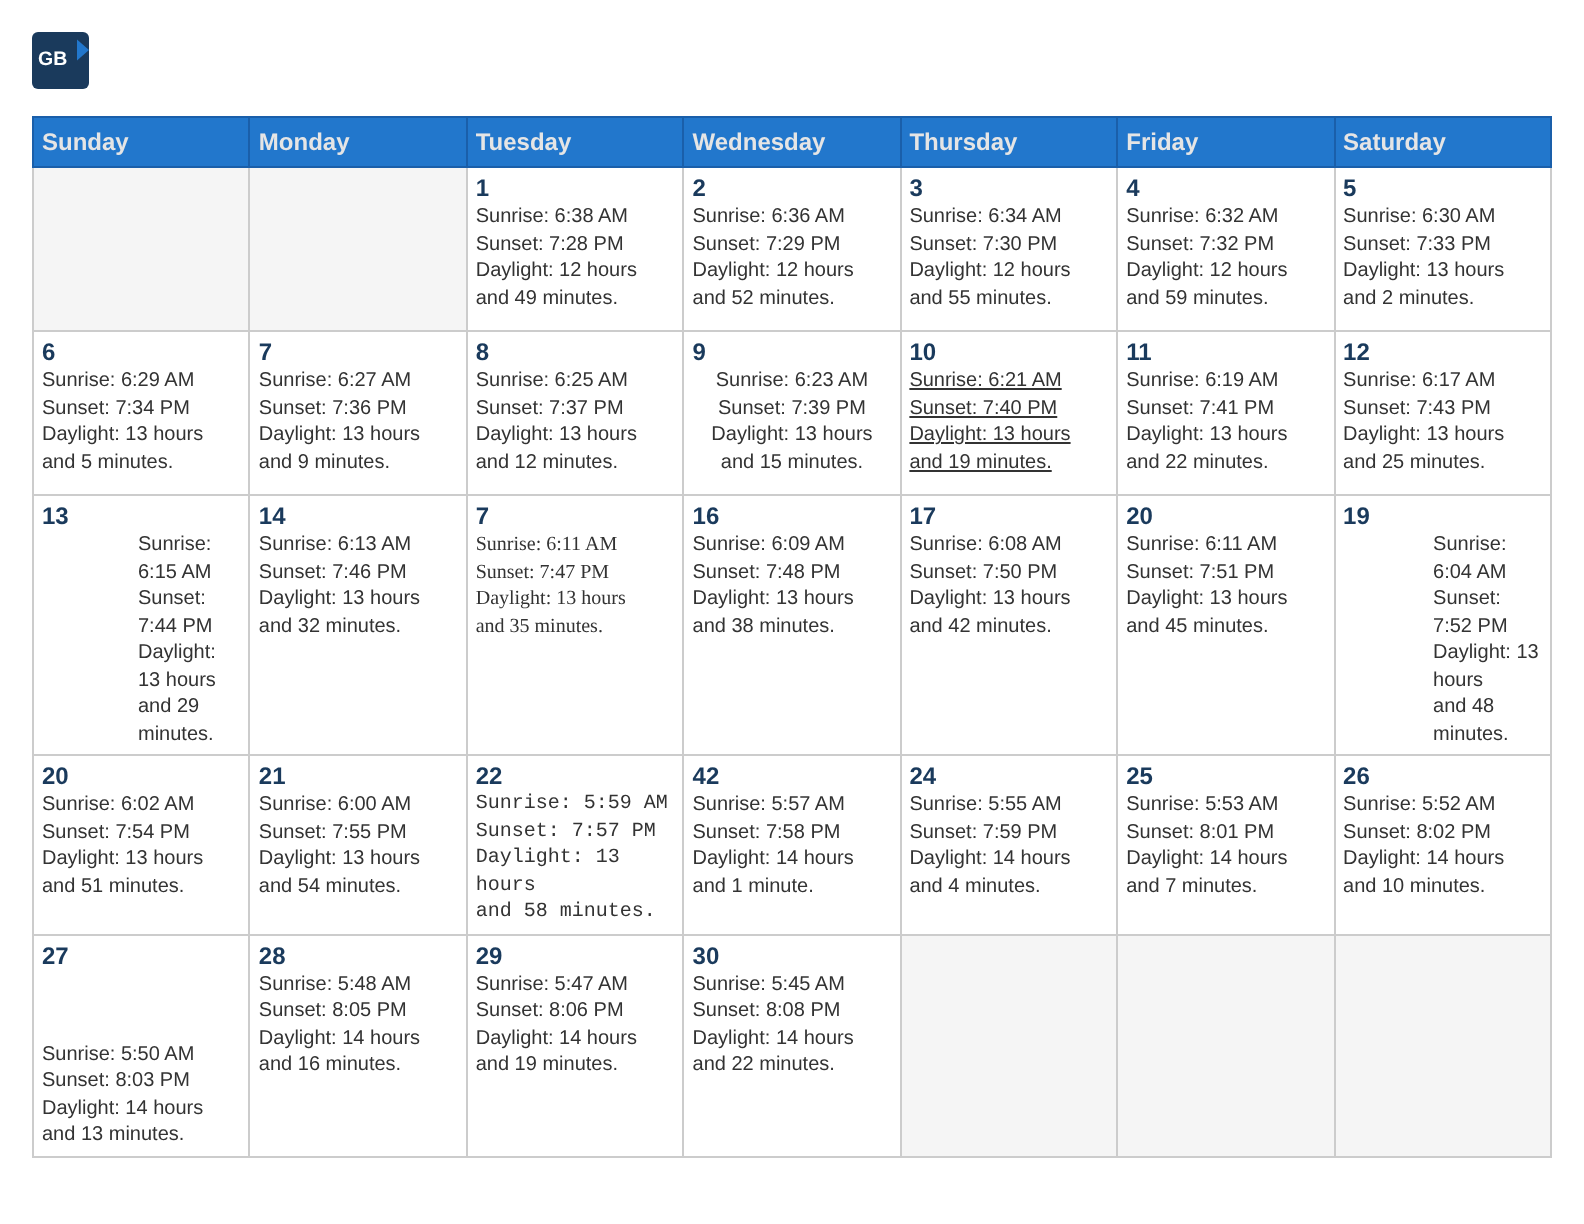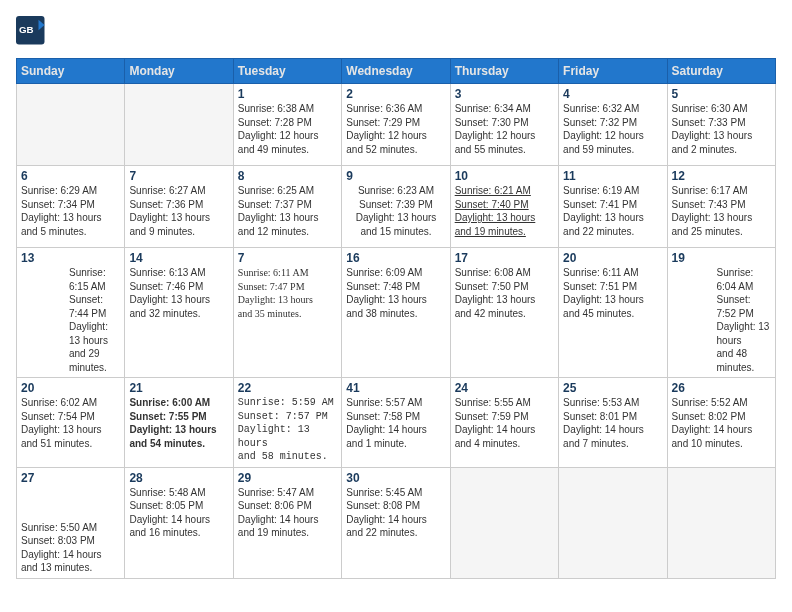--- a/index.html
+++ b/index.html
@@ -271,34 +271,34 @@
         <tr>
           <td>
             <span class="day-num">20</span>
             <div class="day-detail" style="white-space: pre-line;">Sunrise: 6:02 AM
 Sunset: 7:54 PM
 Daylight: 13 hours
 and 51 minutes.</div>
           </td>
           <td>
             <span class="day-num">21</span>
-            <div class="day-detail" style="white-space: pre-line; font-weight: bold;">Sunrise: 6:00 AM
+            <div class="day-detail" style="white-space: pre-line;">Sunrise: 6:00 AM
 Sunset: 7:55 PM
 Daylight: 13 hours
 and 54 minutes.</div>
           </td>
           <td>
             <span class="day-num">22</span>
             <div class="day-detail" style="white-space: pre-line; font-family: Liberation Mono, monospace;">Sunrise: 5:59 AM
 Sunset: 7:57 PM
 Daylight: 13 hours
 and 58 minutes.</div>
           </td>
           <td>
-            <span class="day-num">41</span>
+            <span class="day-num">42</span>
             <div class="day-detail" style="white-space: pre-line;">Sunrise: 5:57 AM
 Sunset: 7:58 PM
 Daylight: 14 hours
 and 1 minute.</div>
           </td>
           <td>
             <span class="day-num">24</span>
             <div class="day-detail" style="white-space: pre-line;">Sunrise: 5:55 AM
 Sunset: 7:59 PM
 Daylight: 14 hours

